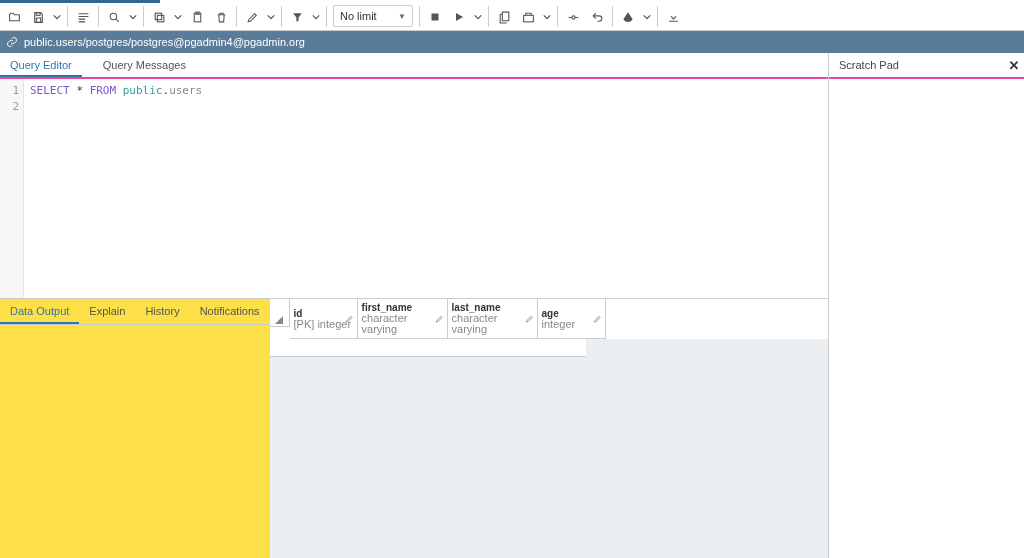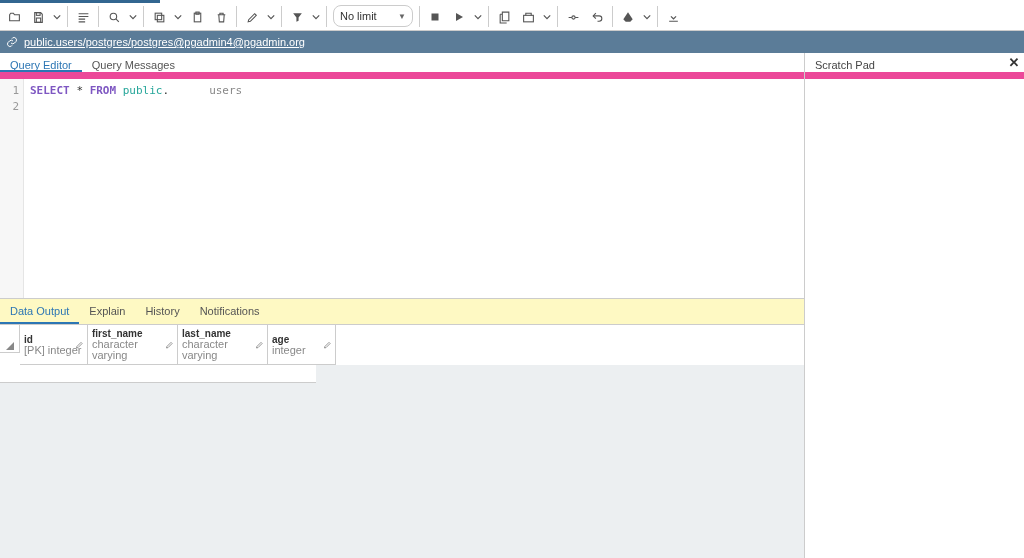--- a/index.html
+++ b/index.html
@@ -4,46 +4,46 @@
 <style>
 * { margin: 0; padding: 0; box-sizing: border-box; }
 body { font-family: -apple-system, BlinkMacSystemFont, "Segoe UI", Helvetica, Arial, sans-serif; font-size: 12px; color: #333; background: #fff; width: 1024px; height: 558px; overflow: hidden; }
 
 .top-border { height: 3px; background: #326690; width: 160px; }
 
 .toolbar { height: 28px; background: #fff; border-bottom: 1px solid #ccc; display: flex; align-items: stretch; padding: 0 2px; }
 .tb-btn { display: inline-flex; align-items: center; justify-content: center; min-width: 24px; height: 26px; margin: 1px 0; border: 1px solid transparent; border-radius: 2px; cursor: pointer; color: #555; padding: 0 4px; }
 .tb-sep { width: 1px; background: #ccc; margin: 3px 3px; }
 .tb-dd { min-width: 14px; padding: 0 2px; }
-.tb-select { height: 22px; margin: 2px 3px; border: 1px solid #ccc; border-radius: 8px; padding: 0 6px; background: #fff; font-size: 11px; color: #333; min-width: 80px; display: inline-flex; align-items: center; justify-content: space-between; cursor: pointer; }
+.tb-select { height: 22px; margin: 2px 3px; border: 1px solid #ccc; border-radius: 2px; padding: 0 6px; background: #fff; font-size: 11px; color: #333; min-width: 80px; display: inline-flex; align-items: center; justify-content: space-between; cursor: pointer; }
 .tb-select .caret { font-size: 8px; margin-left: 12px; color: #666; }
 
-.context-bar { height: 22px; background: #5b7c98; display: flex; align-items: center; padding: 0 6px; color: #fff; font-size: 11px; text-decoration: underline; }
+.context-bar { height: 22px; background: #5b7c98; display: flex; align-items: center; padding: 0 6px; color: #fff; font-size: 11px; }
 .context-bar .link-icon { margin-right: 6px; display: inline-flex; }
 .context-bar .link-icon svg { width: 12px; height: 12px; }
 
 .main { display: flex; height: calc(100% - 3px - 28px - 22px); }
 .left-col { flex: 1; display: flex; flex-direction: column; min-width: 0; }
-.right-col { width: 220px; border-left: 1px solid #ccc; display: flex; flex-direction: column; }
-
-.pane-tabs { height: 26px; border-bottom: 7px solid #ec4899; display: flex; align-items: stretch; font-size: 11px; }
+.right-col { width: 196px; border-left: 1px solid #ccc; display: flex; flex-direction: column; }
+
+.pane-tabs { height: 26px; border-bottom: 2px solid #ec4899; display: flex; align-items: stretch; font-size: 11px; gap: 11px; }
 .pane-tab { padding: 6px 10px 0 10px; cursor: pointer; color: #555; border-bottom: 2px solid transparent; }
 .pane-tab.active { color: #2c76b4; border-bottom: 2px solid #2c76b4; }
 .pane-tabs .spacer { flex: 1; }
 .pane-tabs .close { width: 20px; display: flex; align-items: center; justify-content: center; cursor: pointer; font-size: 13px; font-weight: bold; color: #333; }
 
 .editor-area { flex: 1; display: flex; min-height: 0; overflow: hidden; }
 .gutter { width: 24px; background: #f7f7f7; border-right: 1px solid #e5e5e5; color: #999; font-family: Menlo, Consolas, monospace; font-size: 11px; text-align: right; padding: 4px 4px 0 0; line-height: 16px; }
 .code { flex: 1; font-family: Menlo, Consolas, monospace; font-size: 11px; padding: 4px 6px; line-height: 16px; background: #fff; }
-.tok-kw { color: #7e57c2; font-weight: bold; }
+.tok-kw { color: #7e57c2; }
 .tok-op { color: #333; }
 .tok-ns { color: #26a69a; }
-.tok-ident { color: #888; margin-left: 40px; }
-
-.bottom-pane { height: 260px; border-top: 1px solid #ccc; display: flex; flex-direction: column; background: #fef9c3; }
+.tok-ident { color: #888; }
+
+.bottom-pane { height: 260px; border-top: 1px solid #ccc; display: flex; flex-direction: row; background: #fde047; }
 .out-tabs { height: 26px; display: flex; align-items: stretch; border-bottom: 1px solid #ccc; font-size: 11px; }
 .out-tab { padding: 6px 10px 0 10px; cursor: pointer; color: #555; border-bottom: 2px solid transparent; }
 .out-tab.active { color: #2c76b4; border-bottom: 2px solid #2c76b4; }
 
 .grid-wrap { flex: 1; overflow: auto; background: #eceff1; }
 .grid-header { display: flex; background: #fff; }
 .gh-corner { width: 20px; height: 28px; border-right: 1px solid #ccc; border-bottom: 1px solid #ccc; display: flex; align-items: flex-end; justify-content: center; padding-bottom: 2px; }
 .gh-corner svg { width: 8px; height: 8px; }
 .gh-cell { width: 68px; flex-shrink: 0; height: 40px; border-right: 1px solid #ccc; border-bottom: 1px solid #ccc; display: flex; align-items: center; padding: 0 4px; position: relative; }
 .gh-cell.wide { width: 90px; justify-content: flex-end; }

